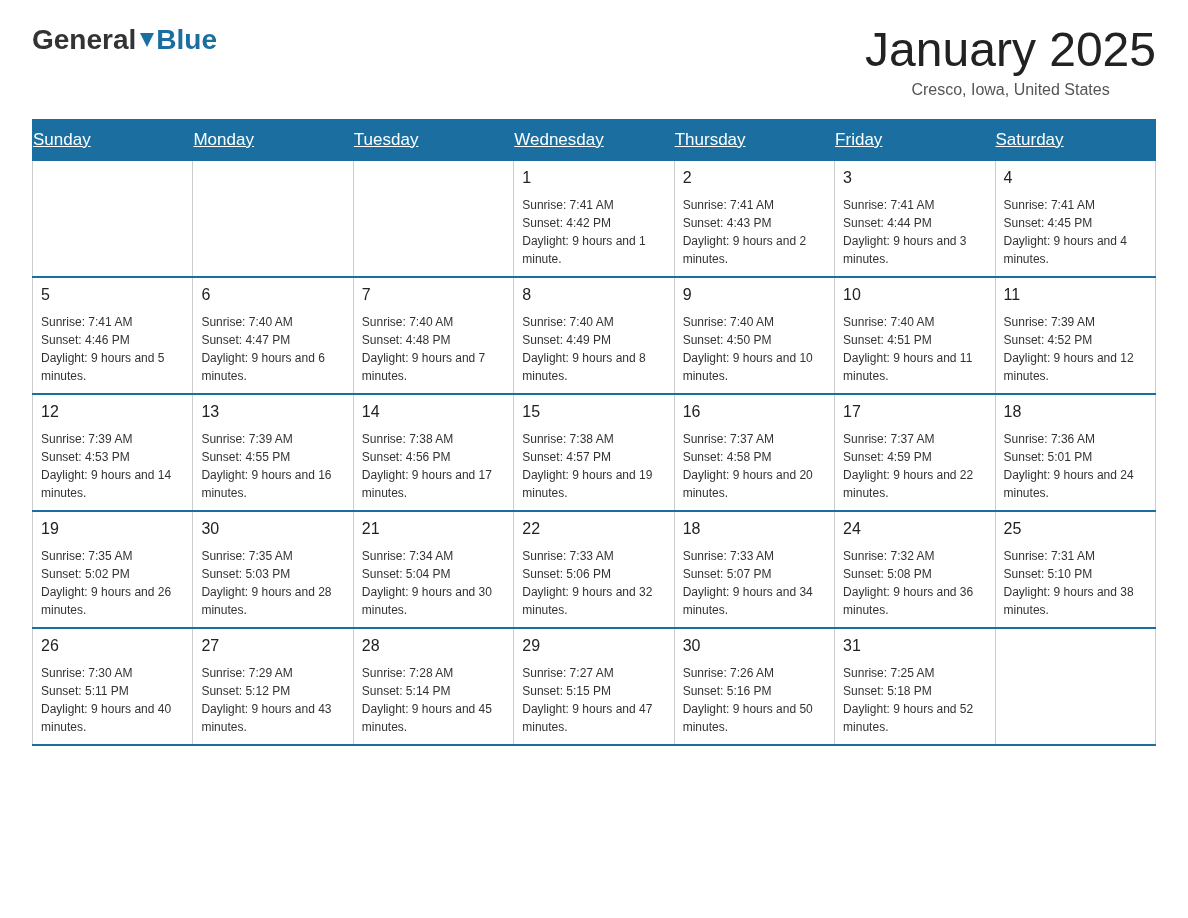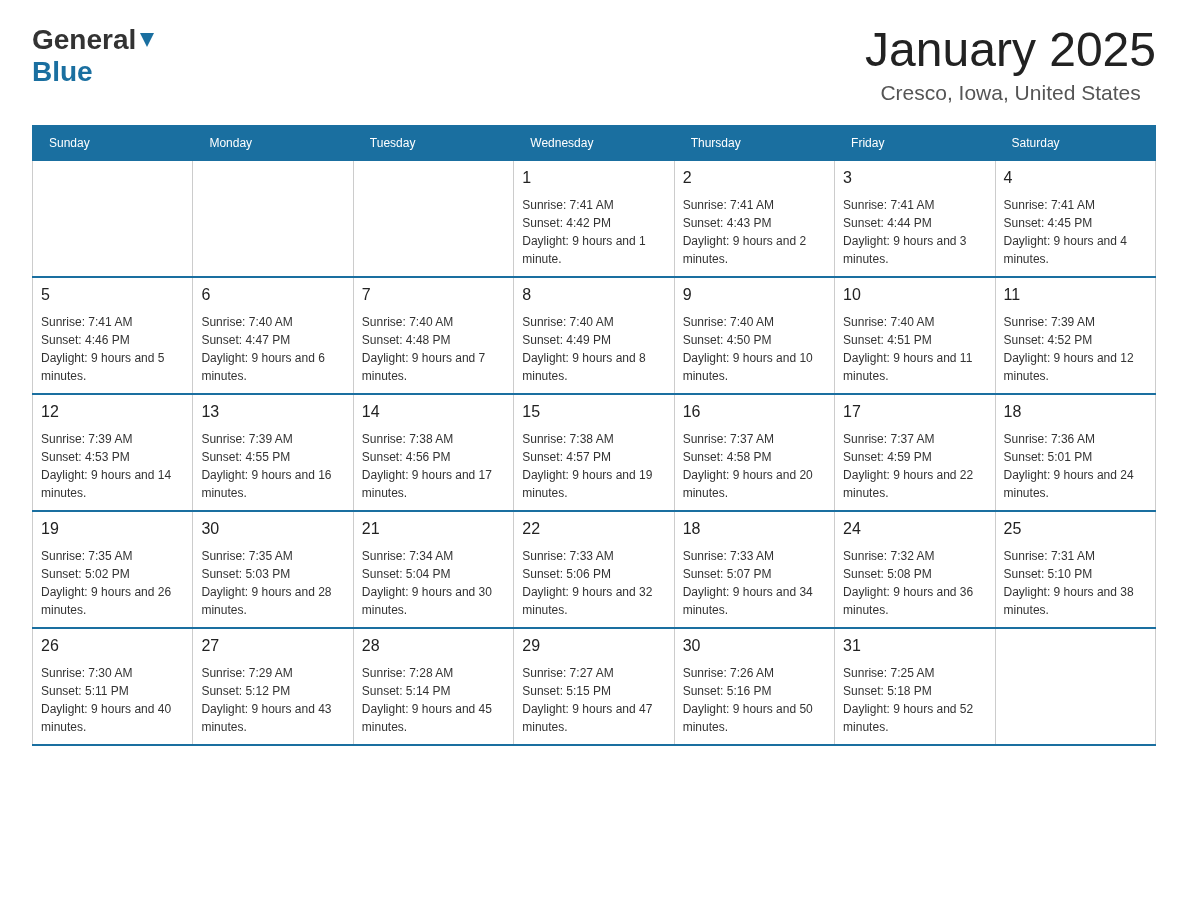--- a/index.html
+++ b/index.html
@@ -19,36 +19,37 @@
     .title-block {
       text-align: center;
     }
     .month-title {
       font-size: 48px;
       font-weight: normal;
       color: #222;
       line-height: 1.1;
     }
     .location-title {
-      font-size: 21px;
+      font-size: 16px;
       color: #555;
       margin-top: 4px;
     }
     .calendar {
       width: 100%;
       border-collapse: collapse;
     }
     .calendar thead th {
       background-color: #1a6fa0;
       color: #fff;
-      padding: 10px 16px;
-      font-size: 12px;
+      padding: 10px 0;
+      font-size: 17px;
       font-weight: normal;
       text-align: left;
       border: 1px solid #1a6fa0;
+      text-decoration: underline;
     }
     .calendar tbody td {
       vertical-align: top;
       padding: 8px 8px;
       border: 1px solid #ccc;
       font-size: 12px;
       color: #333;
       width: calc(100% / 7);
       min-height: 100px;
     }
@@ -66,21 +67,21 @@
       font-size: 12px;
       color: #333;
       line-height: 1.5;
       margin-top: 9px;
     }
     .empty-cell {
       background: #fff;
     }
     .logo-wrapper {
       display: flex;
-      flex-direction: column;
+      flex-direction: row;
       align-items: flex-start;
     }
     .logo-row1 {
       display: flex;
       align-items: center;
     }
     .logo-text-general {
       font-size: 28px;
       font-weight: bold;
       color: #333;

